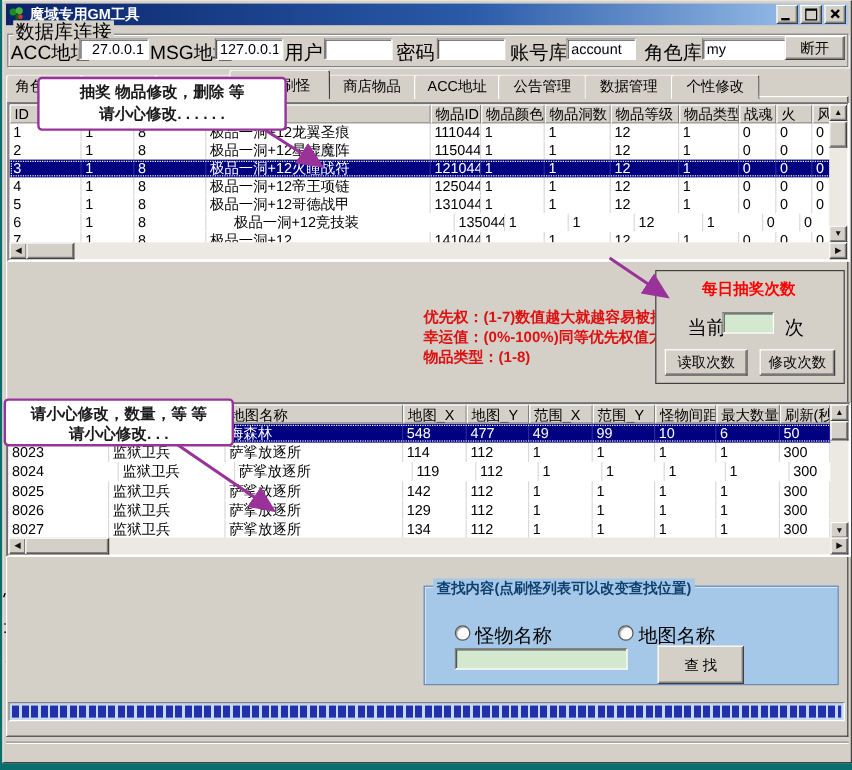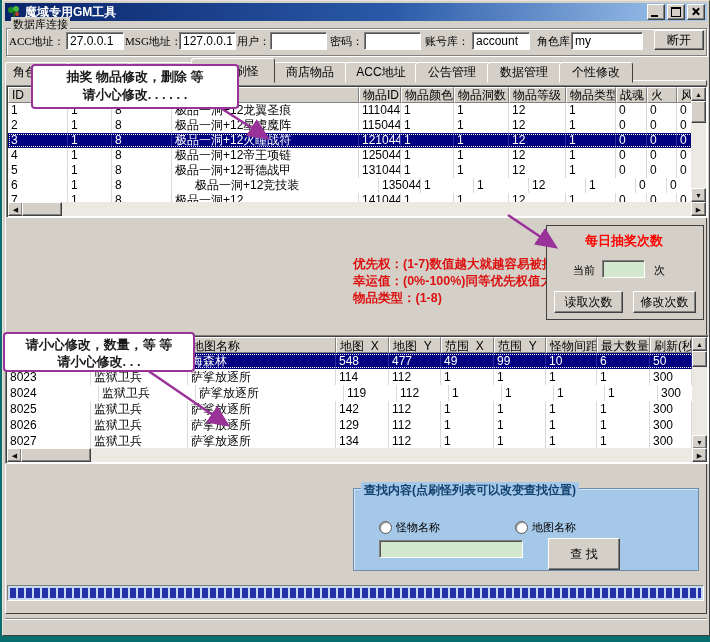--- a/index.html
+++ b/index.html
@@ -12,21 +12,21 @@
   .title{color:#fff;font-weight:bold;font-size:12px;margin-left:4px;white-space:nowrap;}
   .tb-btns{margin-left:auto;display:flex;gap:2px;}
   .tb-btn{width:16px;height:14px;background:#d4d0c8;border:1px solid;border-color:#fff #404040 #404040 #fff;
     box-shadow:inset -1px -1px 0 #808080;position:relative;}
   .glyph-min{position:absolute;left:3px;bottom:2px;width:7px;height:2px;background:#000;}
   .glyph-max{position:absolute;left:3px;top:2px;width:8px;height:7px;border:1px solid #000;border-top-width:2px;}
   .glyph-close:before,.glyph-close:after{content:"";position:absolute;left:7px;top:2px;width:2px;height:9px;background:#000;}
   .glyph-close:before{transform:rotate(45deg);}
   .glyph-close:after{transform:rotate(-45deg);}
   
-  .lbl{position:absolute;white-space:nowrap;font-size:11px;font-family:Liberation Serif, serif;}
+  .lbl{position:absolute;white-space:nowrap;font-size:16px;}
   .rlbl{text-align:right;}
   .inp{position:absolute;height:18px;background:#fff;border:1px solid #808080;border-bottom-color:#fff;border-right-color:#fff;
     box-shadow:inset 1px 1px 0 #555;font-size:12px;padding:1px 3px;box-sizing:border-box;font-family:"Liberation Sans","DejaVu Sans",sans-serif;}
   .green{background:#d4e8cf;}
   .btn{position:absolute;background:#d4d0c8;border:1px solid;border-color:#fff #404040 #404040 #fff;
     box-shadow:inset -1px -1px 0 #808080;font-size:12px;text-align:center;cursor:default;
     font-family:"Liberation Sans","DejaVu Sans",sans-serif;padding:0;line-height:19px;}
   .groove{position:absolute;border:1px solid #808080;box-shadow:1px 1px 0 #fff,inset 1px 1px 0 #fff;}
   
   .tab{position:absolute;top:61px;height:19px;background:#d4d0c8;border:1px solid;border-color:#fff #404040 #d4d0c8 #fff;
@@ -99,31 +99,31 @@
       <span class="tb-btn">
           <span class="glyph-max"></span>
         </span>
       <span class="tb-btn"><span class="glyph-close"></span></span>
     </span>
   </div>
 
   <div class="groove" style="left:3px;top:27px;width:699px;height:26px;"></div>
   <span class="lbl" style="left:8px;top:16px;background:#d4d0c8;padding:0 2px;">数据库连接</span>
   <span class="lbl" style="left:6px;top:33px;">ACC地址：</span>
-  <input class="inp" style="left: 63px; top: 31px; width: 58px;" readonly="" value="27.0.0.1">
+  <input class="inp" style="left: 63px; top: 31px; width: 58px; text-align: right;" readonly="" value="27.0.0.1">
   <span class="lbl" style="left:122px;top:33px;">MSG地址：</span>
   <input class="inp" style="left: 176px; top: 31px; width: 57px;" readonly="" value="127.0.0.1">
   <span class="lbl" style="left:234px;top:33px;">用户：</span>
   <input class="inp" style="left: 267px; top: 31px; width: 57px;" readonly="" value="">
   <span class="lbl" style="left:327px;top:33px;">密码：</span>
   <input class="inp" style="left: 361px; top: 31px; width: 57px;" readonly="" value="">
   <span class="lbl" style="left:422px;top:33px;">账号库：</span>
   <input class="inp" style="left: 469px; top: 31px; width: 58px;" readonly="" value="account">
   <span class="lbl" style="left:534px;top:33px;">角色库：</span>
-  <input class="inp" style="left: 568px; top: 31px; width: 72px;" readonly="" value="my">
+  <input class="inp" style="left: 582px; top: 31px; width: 72px;" readonly="" value="my">
   <button class="btn" style="left:651px;top:29px;width:50px;height:20px;">断开</button>
 
   <div class="tab" style="left:2px;width:62px;">角色管理</div>
   <div class="tab" style="left:64px;width:62px;"></div>
   <div class="tab" style="left:126px;width:62px;"></div>
   <div class="tab active" style="left:188px;width:82px;">抽奖/刷怪</div>
   <div class="tab" style="left:270px;width:72px;">商店物品</div>
   <div class="tab" style="left:342px;width:70px;">ACC地址</div>
   <div class="tab" style="left:412px;width:72px;">公告管理</div>
   <div class="tab" style="left:484px;width:72px;">数据管理</div>

